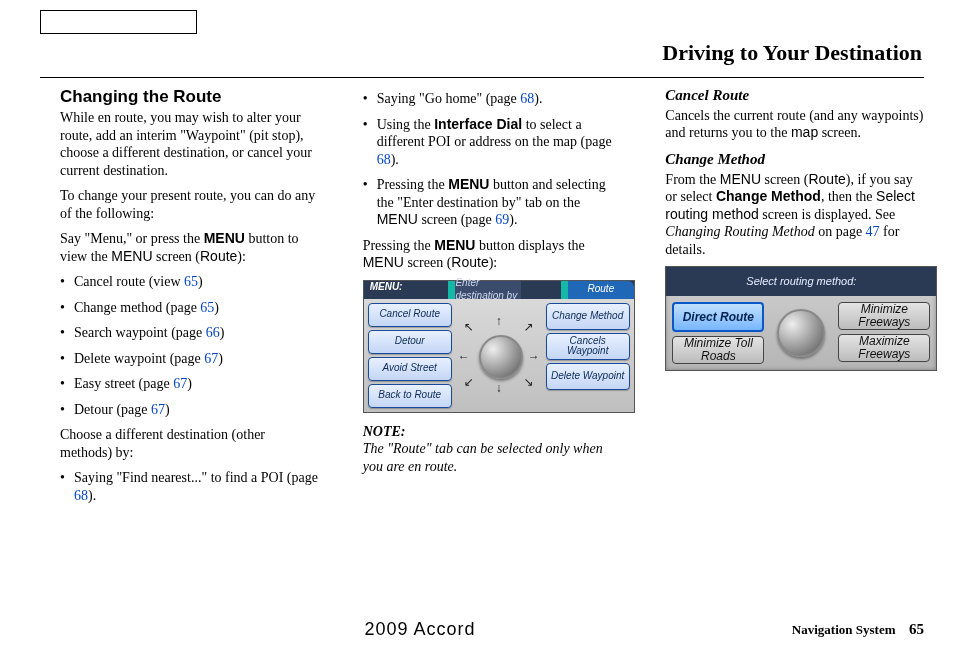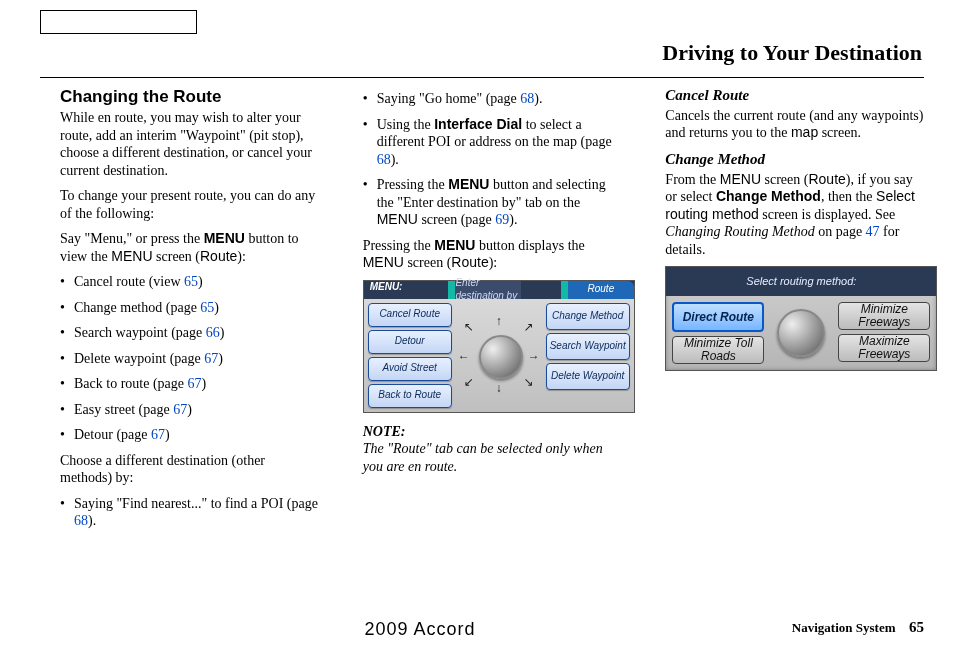--- a/index.html
+++ b/index.html
@@ -256,21 +256,21 @@
     border: 2px solid #888;
     box-shadow: 0 2px 3px rgba(0,0,0,.4);
   }
 
   .footer {
     position: absolute;
     bottom: 12px;
     left: 48px;
     right: 30px;
     display: flex;
-    align-items: flex-start;
+    align-items: center;
   }
   .footer .vehicle {
     flex: 1;
     text-align: center;
     font-family: Arial, Helvetica, sans-serif;
     font-size: 18px;
     letter-spacing: 1px;
   }
   .footer .navsys {
     font-family: "Times New Roman", Times, serif;
@@ -299,21 +299,20 @@
       <p>While en route, you may wish to alter your route, add an interim "Waypoint" (pit stop), choose a different destination, or cancel your current destination.</p>
       <p>To change your present route, you can do any of the following:</p>
       <p>
         <span>Say "Menu," or press the </span><span class="sans-b">MENU</span><span> button to view the </span><span class="sans">MENU</span><span> screen (</span><span class="sans">Route</span><span>):</span>
       </p>
       <ul class="bullets">
         <li><span>Cancel route (view </span><span class="link">65</span><span>)</span></li>
         <li><span>Change method (page </span><span class="link">65</span><span>)</span></li>
         <li><span>Search waypoint (page </span><span class="link">66</span><span>)</span></li>
         <li><span>Delete waypoint (page </span><span class="link">67</span><span>)</span></li>
-        <li><span>Back to route (page </span><span class="link">67</span><span>)</span></li>
         <li><span>Easy street (page </span><span class="link">67</span><span>)</span></li>
         <li><span>Detour (page </span><span class="link">67</span><span>)</span></li>
       </ul>
       <p>Choose a different destination (other methods) by:</p>
       <ul class="bullets">
         <li>
           <span>Saying "Find nearest..." to find a POI (page </span><span class="link">68</span><span>).</span>
         </li>
       </ul>
     </div>
@@ -356,21 +355,21 @@
                 <span class="arrow ne">↗</span>
               <span class="arrow w">←</span>
                 <span class="arrow e">→</span>
               <span class="arrow sw">↙</span>
                 <span class="arrow s">↓</span>
                 <span class="arrow se">↘</span>
             </div>
           </div>
           <div class="btn-col">
             <div class="mbtn tall">Change Method</div>
-            <div class="mbtn tall">Search Waypoint</div>
+            <div class="mbtn tall">Cancels Waypoint</div>
             <div class="mbtn tall">Delete Waypoint</div>
           </div>
         </div>
       </div>
 
       <p style="margin-bottom:0"><span class="note-label">NOTE:</span></p>
       <p class="note-body">The "Route" tab can be selected only when you are en route.</p>
     </div>
 
     <div class="col">

